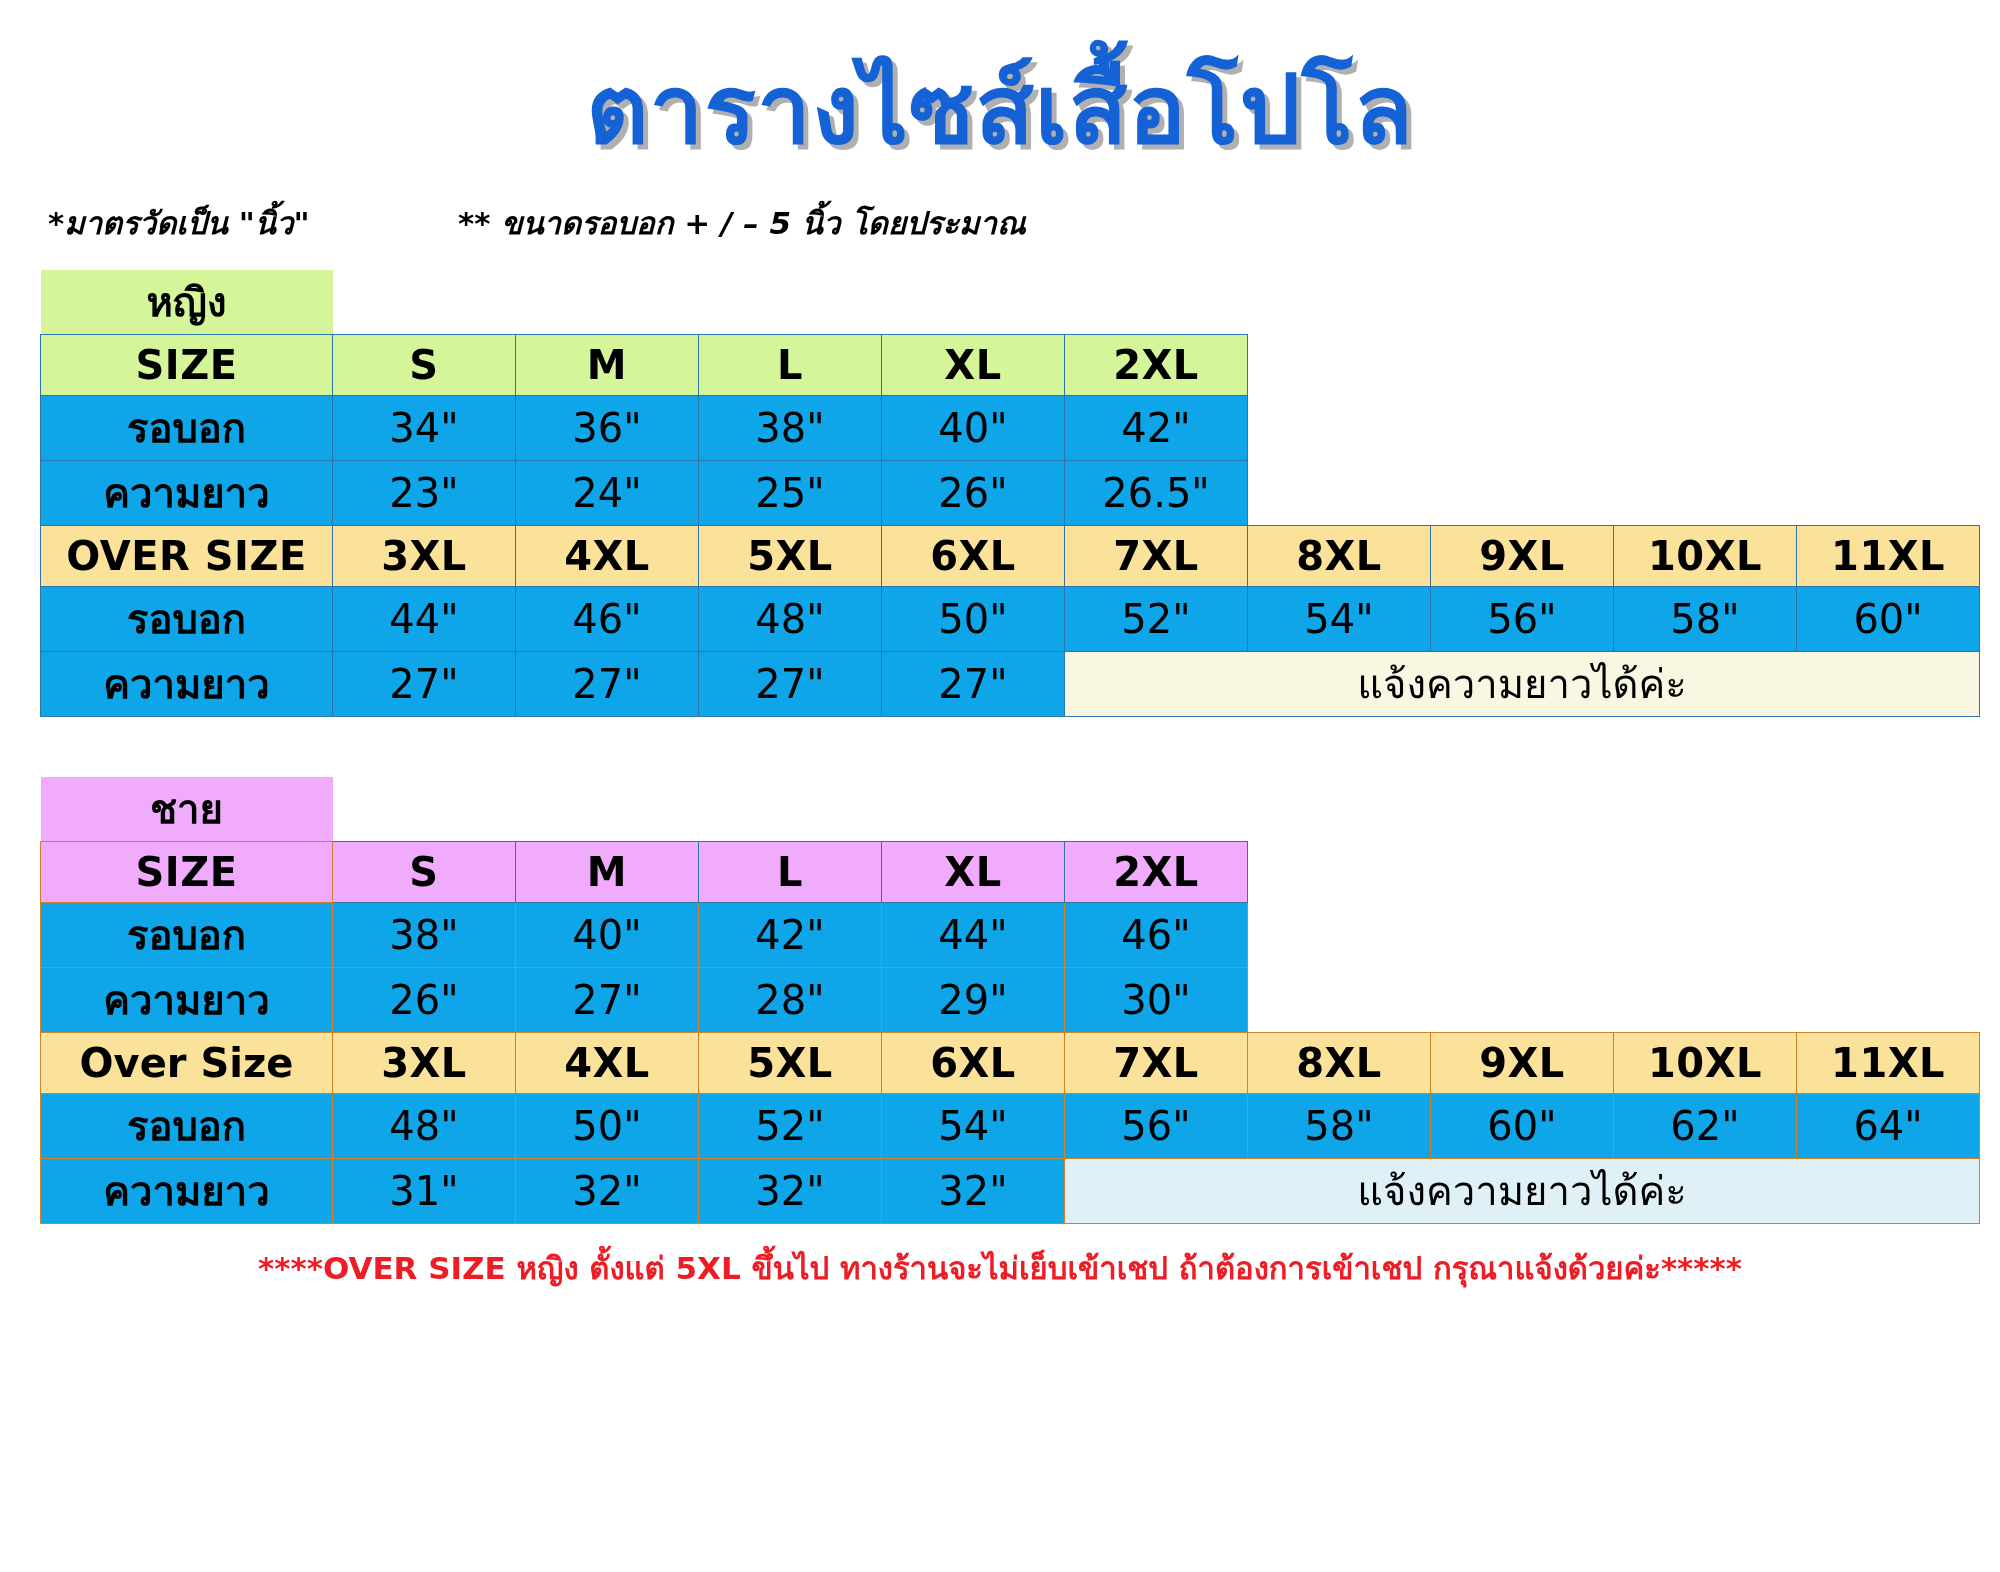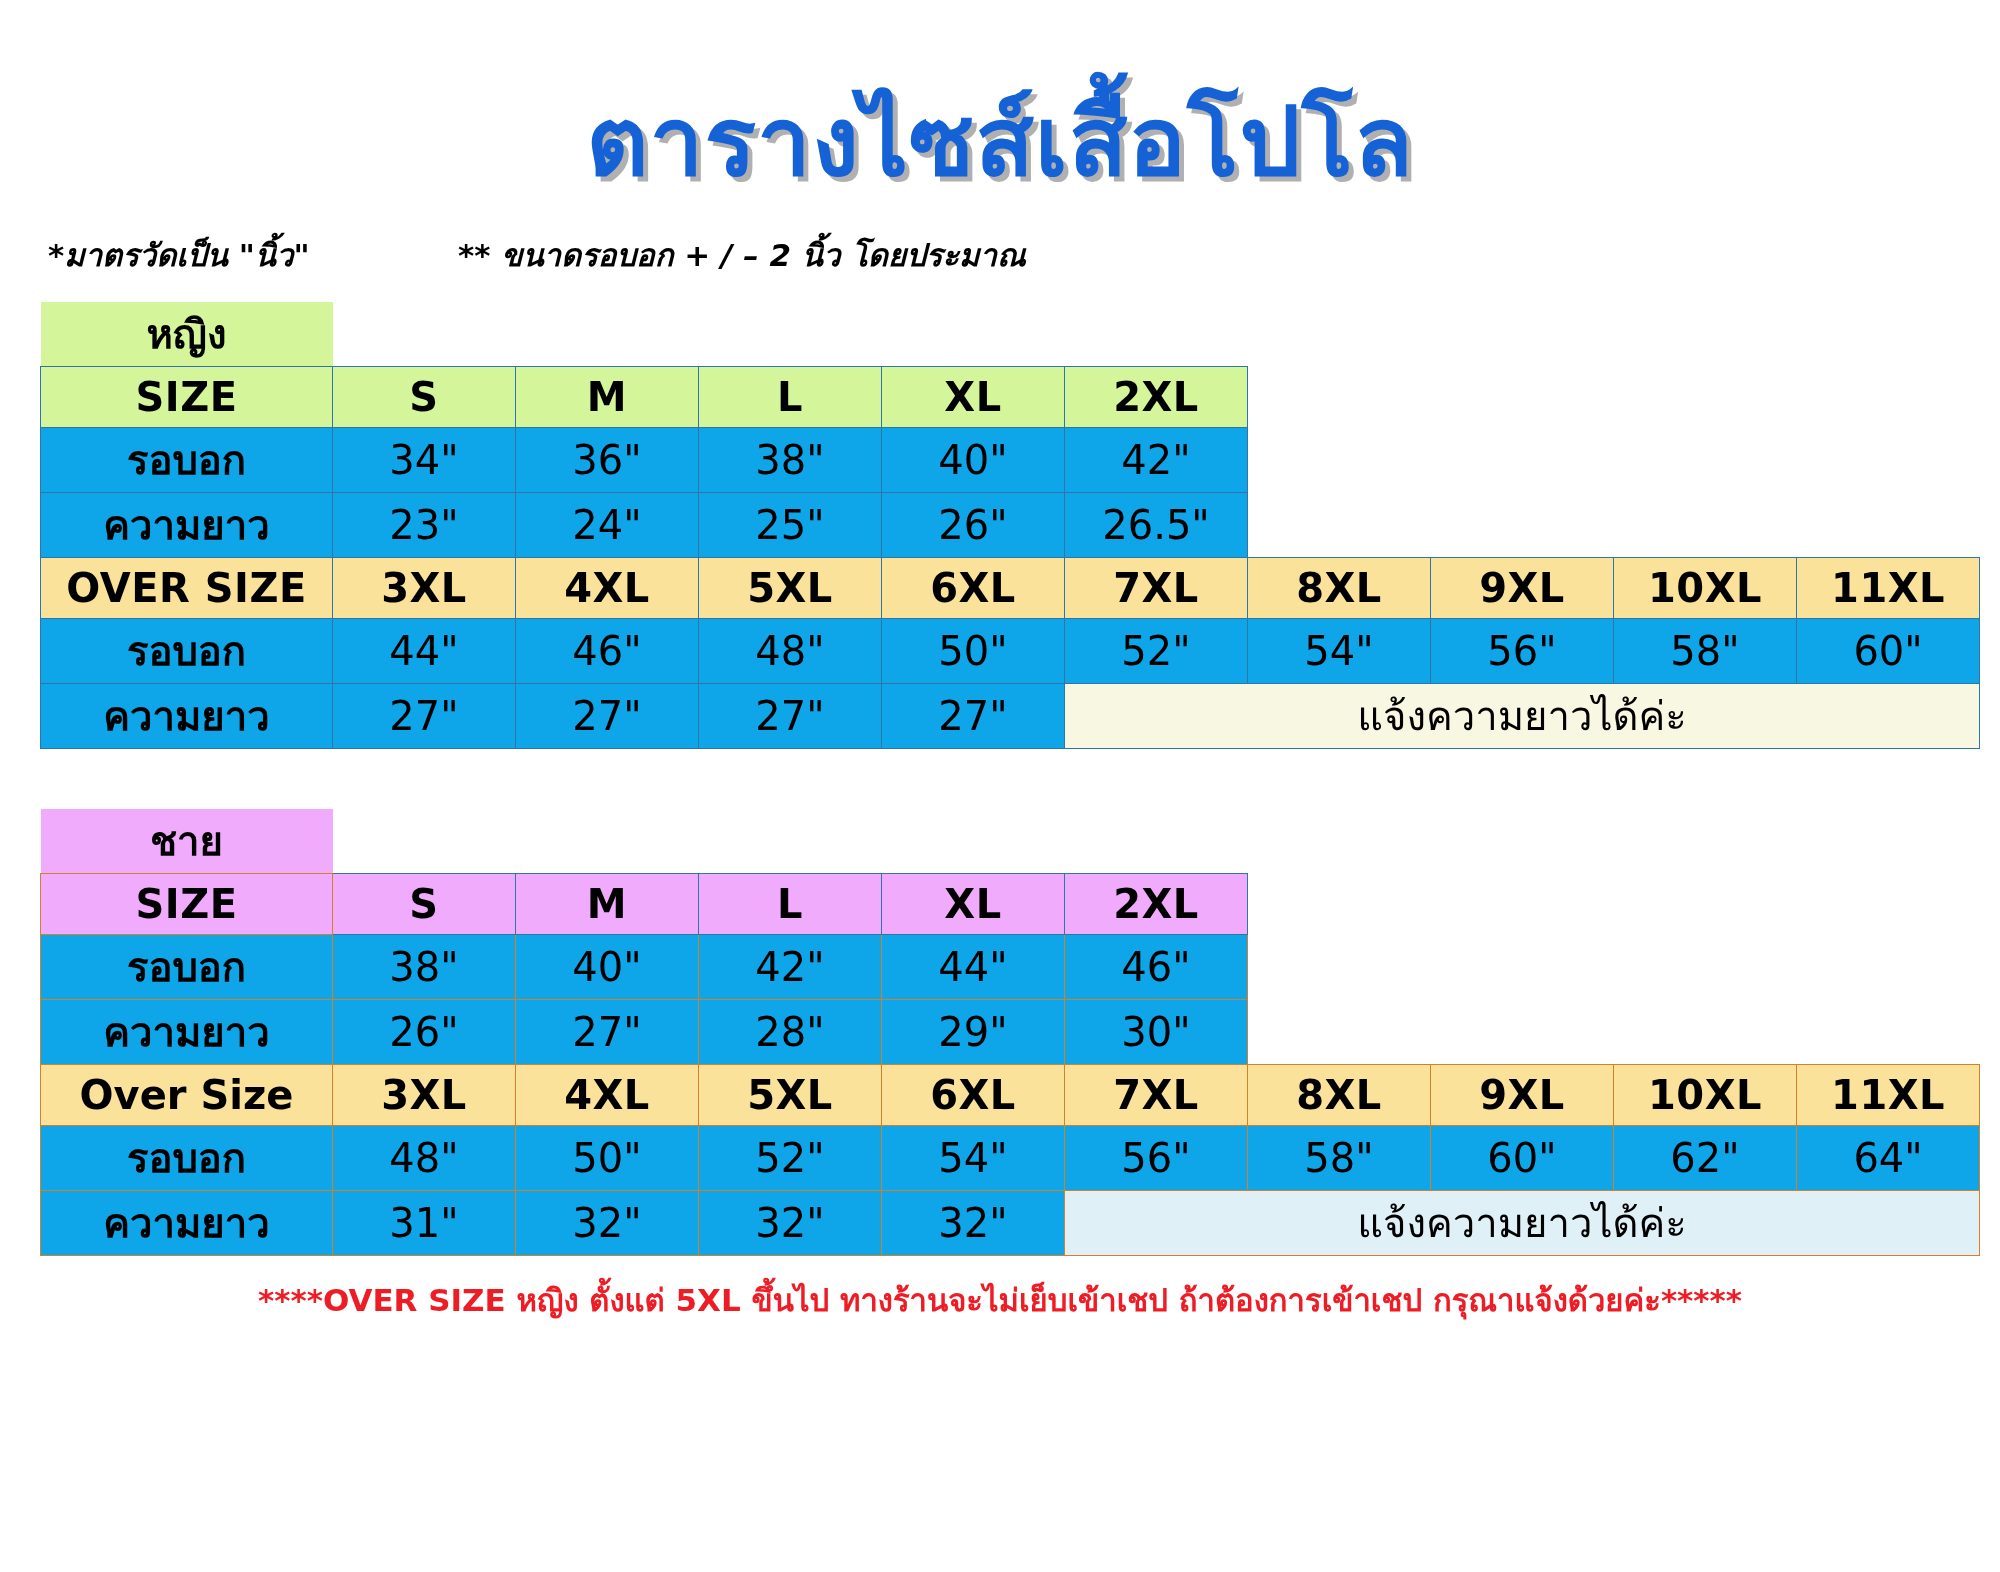--- a/index.html
+++ b/index.html
@@ -17,21 +17,21 @@
   }
 
   
   .title {
     text-align: center;
     color: #1462d6;
     font-family: "DejaVu Sans", "Liberation Sans", sans-serif;
     font-weight: bold;
     font-size: 96px;
     line-height: 1.0;
-    padding-top: 94px;
+    padding-top: 62px;
     letter-spacing: 1px;
     text-shadow: 5px 5px 0px rgba(150,150,150,0.75);
     white-space: nowrap;
   }
 
   
   .subnote-row {
     margin-top: 40px;
     padding-left: 48px;
     display: flex;
@@ -149,21 +149,21 @@
     white-space: nowrap;
   }
 </style>
 </head>
 <body>
 
 <div class="title">ตารางไซส์เสื้อโปโล</div>
 
 <div class="subnote-row">
   <div class="subnote-a">*มาตรวัดเป็น "นิ้ว"</div>
-  <div class="subnote-b">** ขนาดรอบอก  + / – 2 นิ้ว โดยประมาณ</div>
+  <div class="subnote-b">** ขนาดรอบอก  + / – 5 นิ้ว โดยประมาณ</div>
 </div>
 
 <div class="sheet">
 
   <table class="grid">
     <colgroup>
       <col class="c-label">
         <col class="c-size">
         <col class="c-size">
         <col class="c-size">

